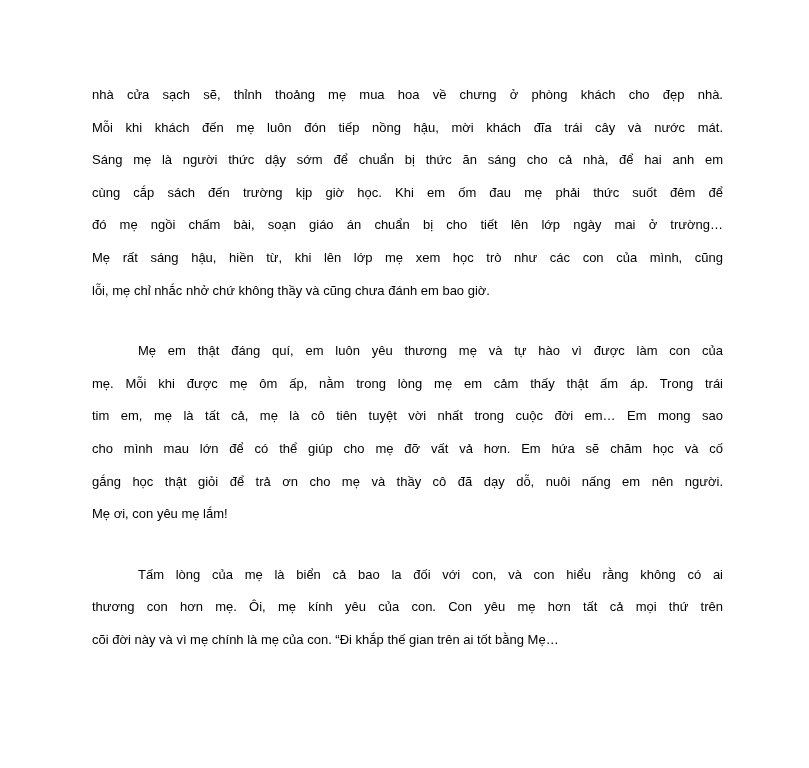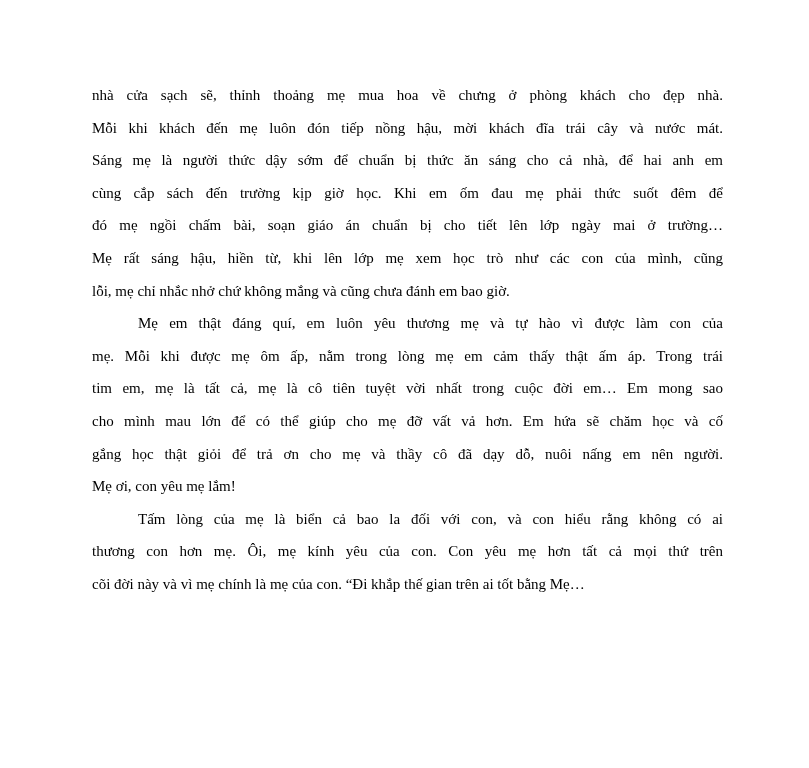--- a/index.html
+++ b/index.html
@@ -14,52 +14,53 @@
     position: relative;
     width: 809px;
     height: 768px;
     background: #ffffff;
   }
   .text-block {
     position: absolute;
     left: 92px;
     top: 79px;
     width: 631px;
-    font-family: Liberation Serif, serif;
-    font-size: 15px;
+    font-family: Liberation Sans, sans-serif;
+    font-size: 13px;
     line-height: 32.6px;
     color: #000000;
     -webkit-font-smoothing: antialiased;
   }
   .line {
     text-align: justify;
     text-align-last: justify;
     white-space: normal;
     overflow: hidden;
     height: 32.6px;
   }
   .line.para-end {
     text-align-last: left;
   }
   .line.indent {
     text-indent: 46px;
+    margin-top: 28px;
   }
 </style>
 </head>
 <body style="background-color: rgb(255, 255, 255);">
 
 <div class="page">
   <div class="text-block" style="color: rgb(0, 0, 0);">
       <div class="line">nhà cửa sạch sẽ, thỉnh thoảng mẹ mua hoa về chưng ở phòng khách cho đẹp nhà.</div>
       <div class="line">Mỗi khi khách đến mẹ luôn đón tiếp nồng hậu, mời khách đĩa trái cây và nước mát.</div>
       <div class="line">Sáng mẹ là người thức dậy sớm để chuẩn bị thức ăn sáng cho cả nhà, để hai anh em</div>
       <div class="line">cùng cắp sách đến trường kịp giờ học. Khi em ốm đau mẹ phải thức suốt đêm để</div>
       <div class="line">đó mẹ ngồi chấm bài, soạn giáo án chuẩn bị cho tiết lên lớp ngày mai ở trường…</div>
       <div class="line">Mẹ rất sáng hậu, hiền từ, khi lên lớp mẹ xem học trò như các con của mình, cũng</div>
-      <div class="line para-end">lỗi, mẹ chỉ nhắc nhở chứ không mắng và cũng chưa đánh em bao giờ.</div>
+      <div class="line para-end">lỗi, mẹ chỉ nhắc nhở chứ không thầy và cũng chưa đánh em bao giờ.</div>
       <div class="line indent">Mẹ em thật đáng quí, em luôn yêu thương mẹ và tự hào vì được làm con của</div>
       <div class="line">mẹ. Mỗi khi được mẹ ôm ấp, nằm trong lòng mẹ em cảm thấy thật ấm áp. Trong trái</div>
       <div class="line">tim em, mẹ là tất cả, mẹ là cô tiên tuyệt vời nhất trong cuộc đời em… Em mong sao</div>
       <div class="line">cho mình mau lớn để có thể giúp cho mẹ đỡ vất vả hơn. Em hứa sẽ chăm học và cố</div>
       <div class="line">gắng học thật giỏi để trả ơn cho mẹ và thầy cô đã dạy dỗ, nuôi nấng em nên người.</div>
       <div class="line para-end">Mẹ ơi, con yêu mẹ lắm!</div>
       <div class="line indent">Tấm lòng của mẹ là biển cả bao la đối với con, và con hiểu rằng không có ai</div>
       <div class="line">thương con hơn mẹ. Ôi, mẹ kính yêu của con. Con yêu mẹ hơn tất cả mọi thứ trên</div>
       <div class="line para-end">cõi đời này và vì mẹ chính là mẹ của con. “Đi khắp thế gian trên ai tốt bằng Mẹ…</div>
     </div>

